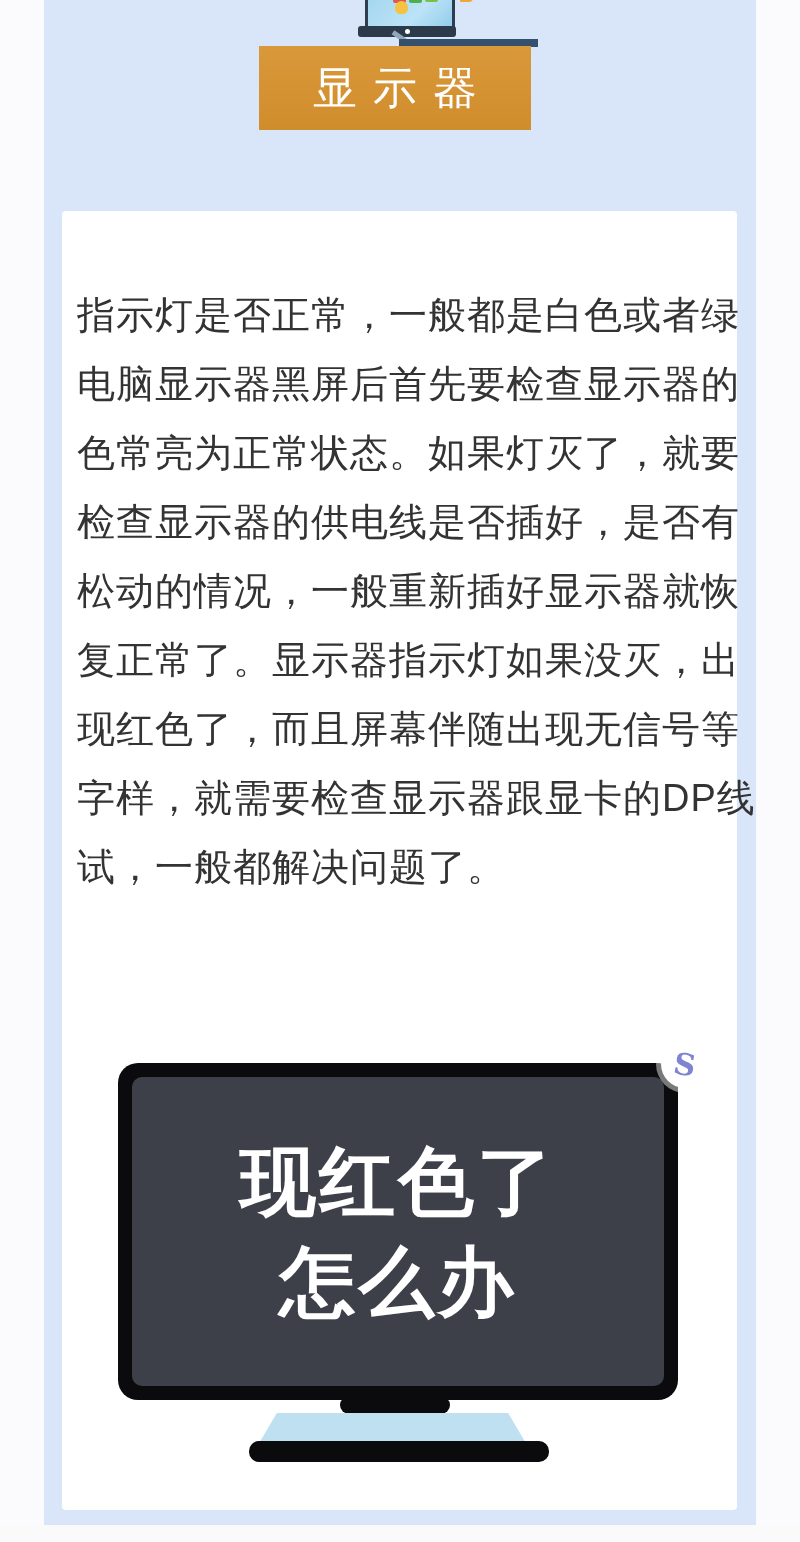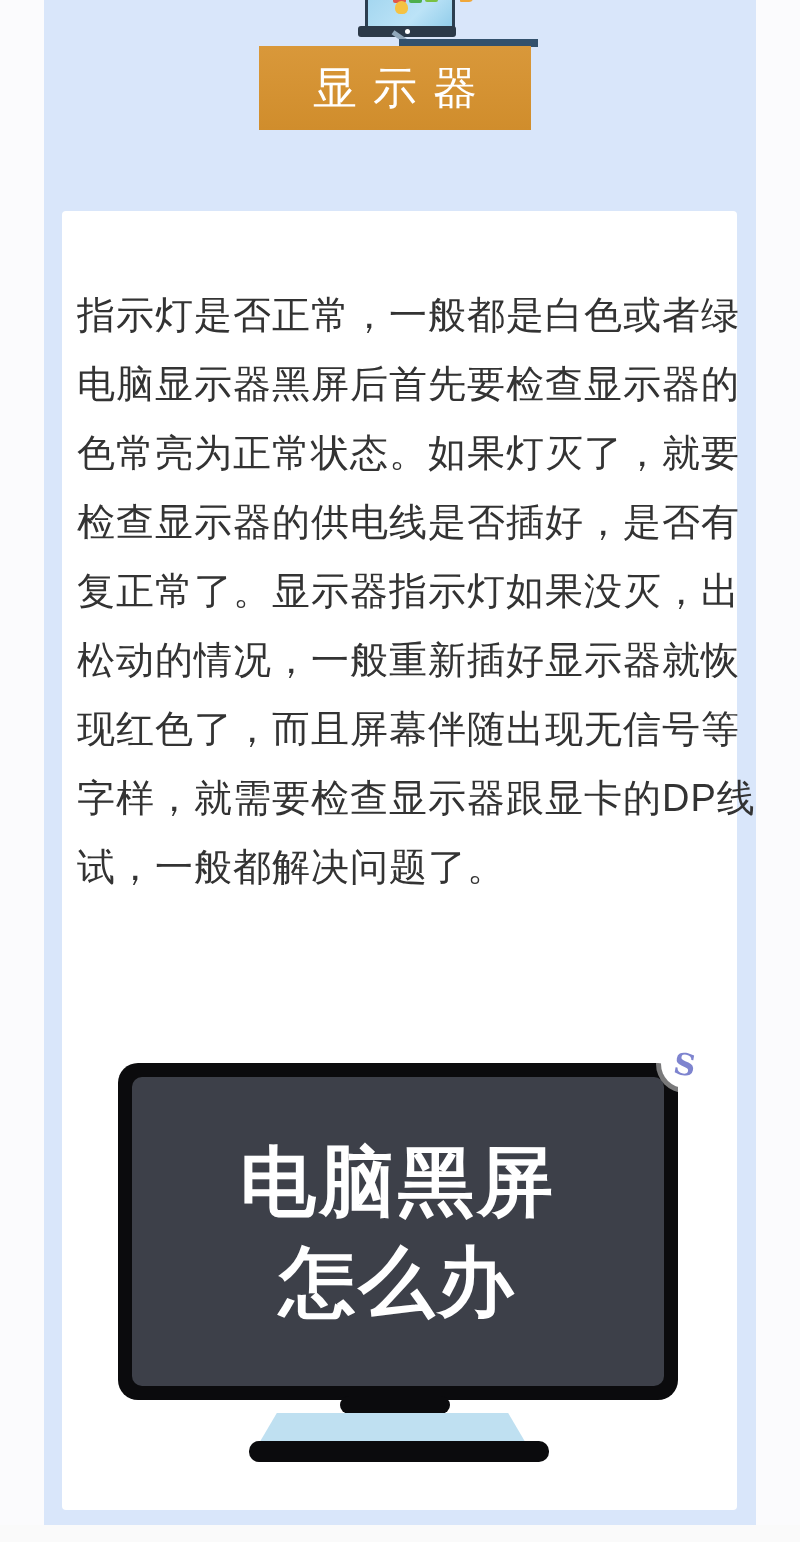--- a/index.html
+++ b/index.html
@@ -87,31 +87,31 @@
 <div class="banner">
   <span>显示器</span>
 </div>
 
 <div class="card">
   <div class="para">
     <div class="line">指示灯是否正常，一般都是白色或者绿</div>
     <div class="line">电脑显示器黑屏后首先要检查显示器的</div>
     <div class="line">色常亮为正常状态。如果灯灭了，就要</div>
     <div class="line">检查显示器的供电线是否插好，是否有</div>
+    <div class="line">松动的情况，一般重新插好显示器就恢</div>
     <div class="line">复正常了。显示器指示灯如果没灭，出</div>
-    <div class="line">松动的情况，一般重新插好显示器就恢</div>
     <div class="line">现红色了，而且屏幕伴随出现无信号等</div>
     <div class="line">字样，就需要检查显示器跟显卡的DP线</div>
     <div class="line">试，一般都解决问题了。</div>
   </div>
 
   <div class="figure">
     <div class="mon-frame">
       <div class="mon-screen">
-        <div class="mon-caption">电脑黑屏</div>
+        <div class="mon-caption">现红色了</div>
         <div class="mon-caption">怎么办</div>
       </div>
     </div>
     <div class="mon-flare"></div>
     <div class="mon-neck"></div>
     <div class="mon-base"></div>
     <div class="mon-foot"></div>
   </div>
 
   <div class="badge">

